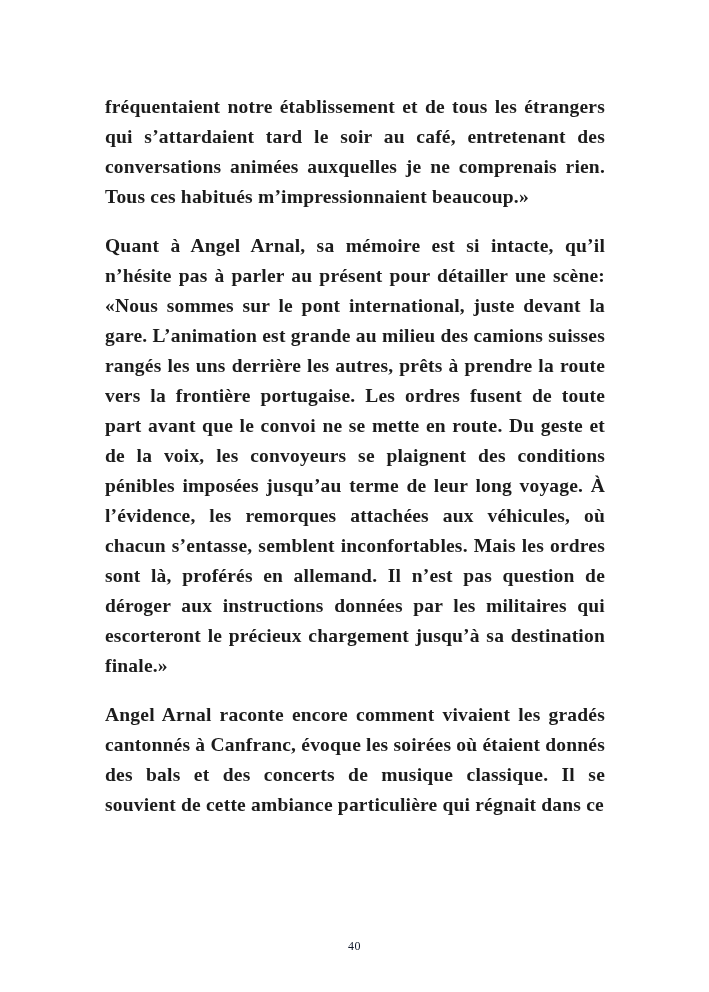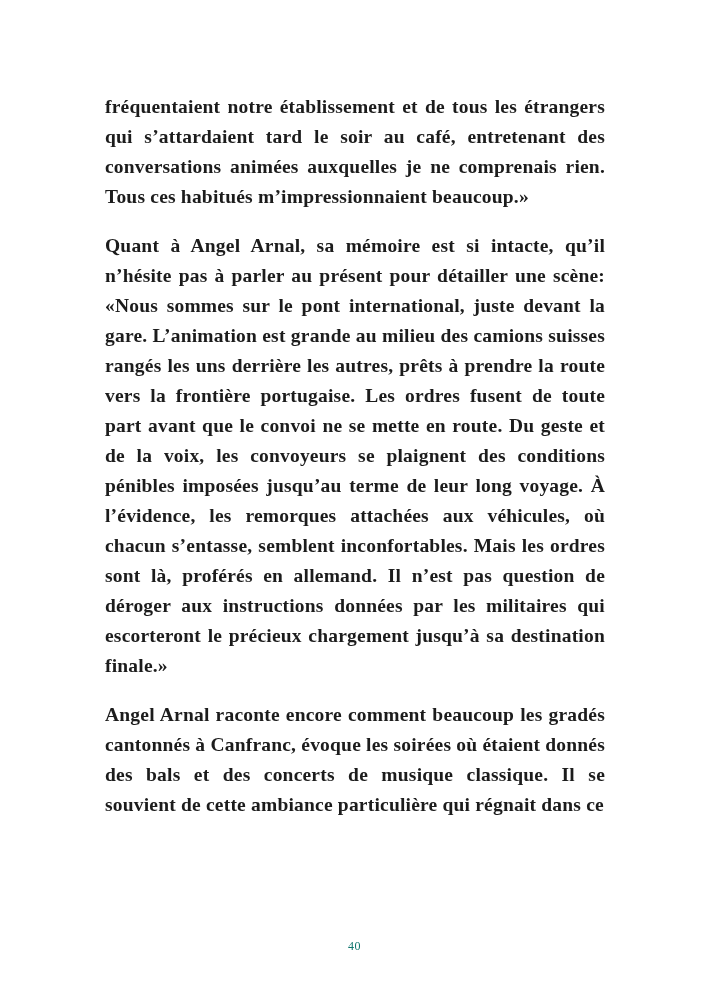--- a/index.html
+++ b/index.html
@@ -36,27 +36,27 @@
     margin-bottom: 0;
   }
   .page-number {
     position: absolute;
     bottom: 38px;
     left: 0;
     width: 100%;
     text-align: center;
     font-size: 12px;
     font-weight: 400;
-    color: #0f766e;
+    color: #0f172a;
     letter-spacing: 0.5px;
   }
 </style>
 </head>
 <body>
 
 <div class="page">
   <div class="text-block">
     <p>fréquentaient notre établissement et de tous les étrangers qui s’attardaient tard le soir au café, entretenant des conversations animées auxquelles je ne comprenais rien. Tous ces habitués m’impressionnaient beaucoup.»</p>
     <p>Quant à Angel Arnal, sa mémoire est si intacte, qu’il n’hésite pas à parler au présent pour détailler une scène: «Nous sommes sur le pont international, juste devant la gare. L’animation est grande au milieu des camions suisses rangés les uns derrière les autres, prêts à prendre la route vers la frontière portugaise. Les ordres fusent de toute part avant que le convoi ne se mette en route. Du geste et de la voix, les convoyeurs se plaignent des conditions pénibles imposées jusqu’au terme de leur long voyage. À l’évidence, les remorques attachées aux véhicules, où chacun s’entasse, semblent inconfortables. Mais les ordres sont là, proférés en allemand. Il n’est pas question de déroger aux instructions données par les militaires qui escorteront le précieux chargement jusqu’à sa destination finale.»</p>
-    <p>Angel Arnal raconte encore comment beaucoup les gradés cantonnés à Canfranc, évoque les soirées où étaient donnés des bals et des concerts de musique classique. Il se souvient de cette ambiance particulière qui régnait dans ce</p>
+    <p>Angel Arnal raconte encore comment vivaient les gradés cantonnés à Canfranc, évoque les soirées où étaient donnés des bals et des concerts de musique classique. Il se souvient de cette ambiance particulière qui régnait dans ce</p>
   </div>
   <div class="page-number">40</div>
 </div>
 
 </body></html>

